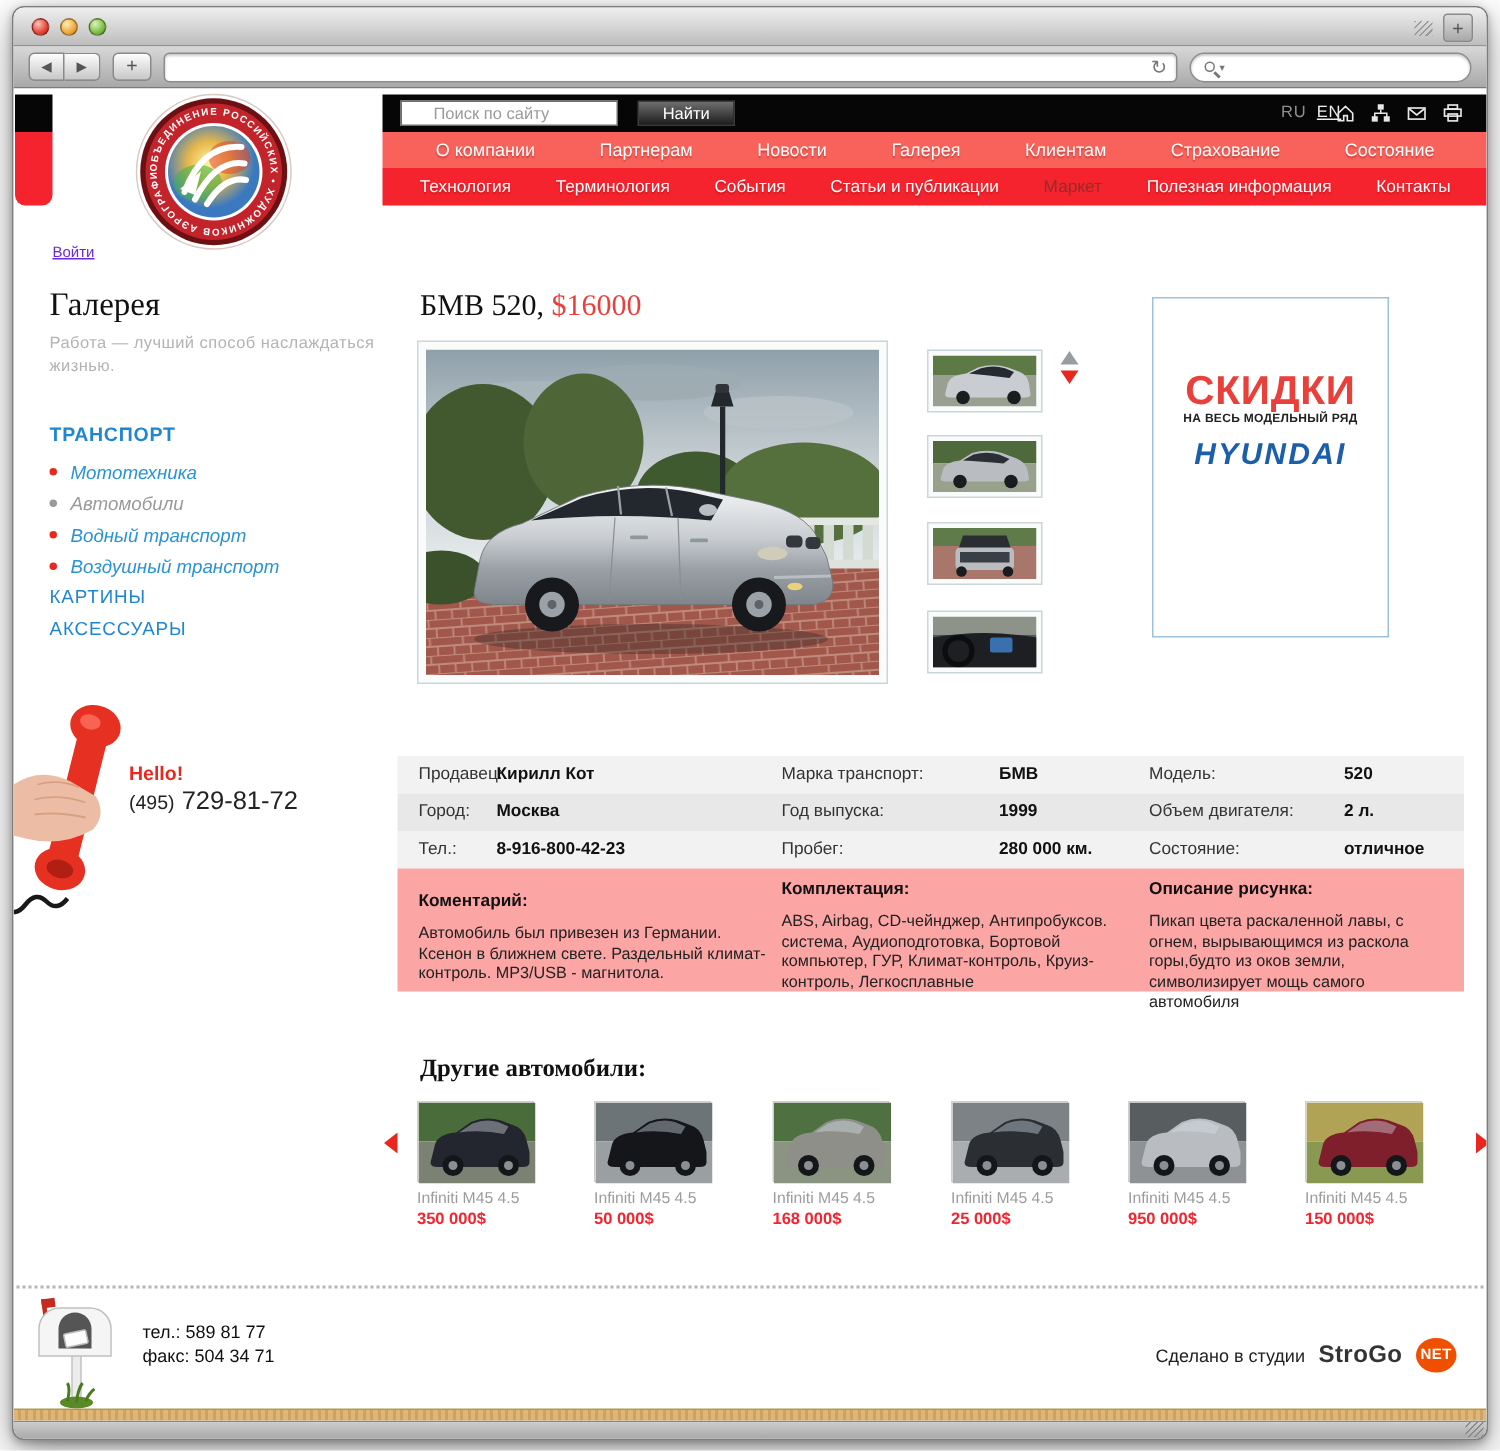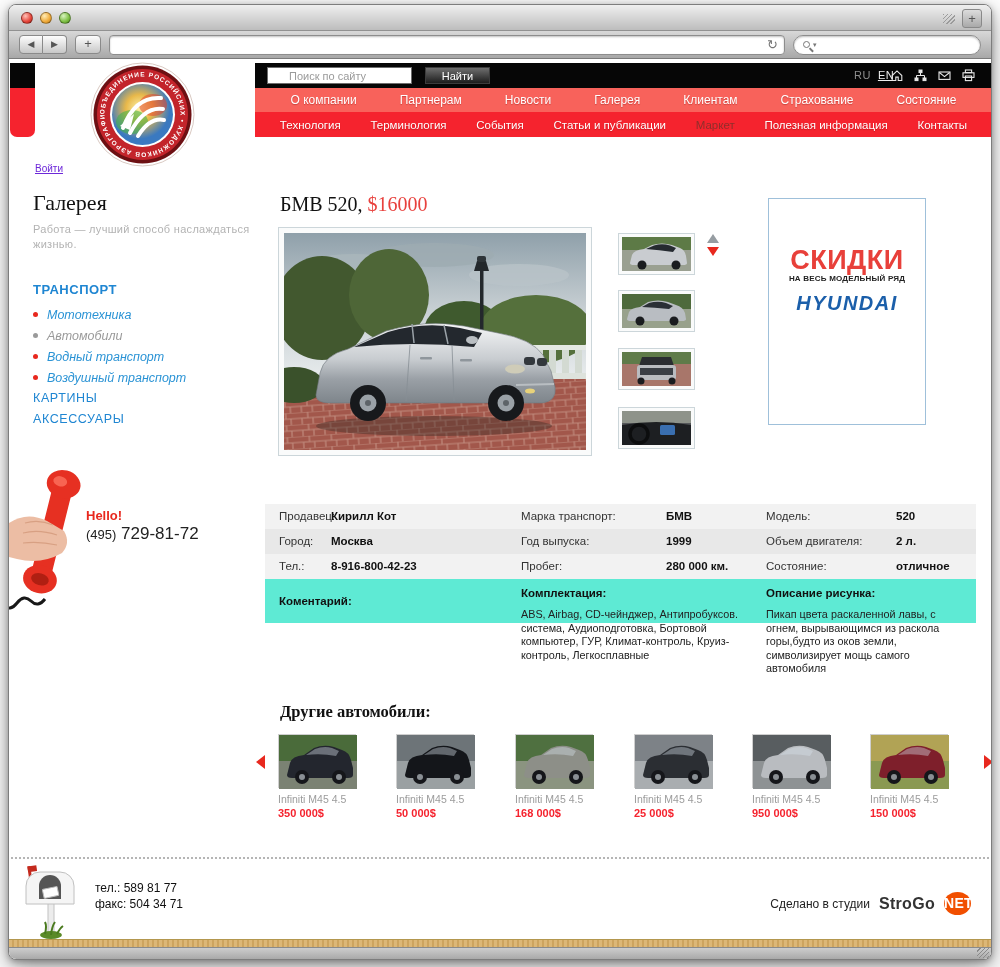--- a/index.html
+++ b/index.html
@@ -102,21 +102,21 @@
   .banner .l1{color:#e8403a;font-weight:bold;font-size:27px;letter-spacing:.5px;line-height:26px}
   .banner .l2{color:#222;font-weight:bold;font-size:8px;letter-spacing:.2px;margin-top:1px}
   .banner .l3{color:#1b5faa;font-weight:bold;font-style:italic;font-size:20px;letter-spacing:1.5px;margin-top:9px}
 
   .details{left:256px;top:445px;width:711px}
   .drow{position:relative;height:25px}
   .drow.odd{background:#f2f2f2}.drow.even{background:#e8e8e8}
   .drow span{position:absolute;top:6px;font-size:11.5px;white-space:nowrap}
   .dl{color:#333}.dv{font-weight:bold;color:#111}
   .p-l1{left:14px}.p-v1{left:66px}.p-l2{left:256px}.p-v2{left:401px}.p-l3{left:501px}.p-v3{left:631px}
-  .dblocks{position:relative;background:#5eead4;padding:8px 0 24px}
+  .dblocks{position:relative;background:#fca5a5;padding:8px 0 12px}
   .dblock{position:absolute;top:8px}
   .dblock .bt{font-weight:bold;font-size:11.5px;color:#111}
   .dblock .btx{font-size:10.8px;line-height:13.5px;color:#222;margin-top:9px}
   .b1{left:14px;width:232px;position:relative;display:block}
   .b2{left:256px;width:234px}.b3{left:501px;width:196px}
 
   .otherhead{left:271px;top:643px;font-family:"Liberation Serif",serif;font-weight:bold;font-size:16.5px;color:#111}
   .card{top:675px;width:88px}
   .card-thumb{width:78px;height:54px;border:1px solid #cfcfcf}
   .card-thumb svg{display:block}
@@ -125,21 +125,21 @@
   .carouselarr{width:0;height:0;border-top:7px solid transparent;border-bottom:7px solid transparent}
   .caprev{left:247px;top:696px;border-right:9px solid #e8281e}
   .canext{left:975px;top:696px;border-left:9px solid #e8281e}
 
   .divider{left:2px;top:798px;width:978px;border-top:2px dotted #b5b5b5}
   .mailbox{left:8px;top:803px;width:68px;height:78px}
   .addr{left:86px;top:822px;font-size:12px;line-height:15.5px;color:#111}
   .credit{top:833px;right:20px;display:flex;align-items:center;gap:9px}
   .credit .c1{font-size:12px;color:#222}
   .credit .c2{font-size:16px;font-weight:bold;color:#333;letter-spacing:.3px}
-  .netball{width:27px;height:23px;border-radius:50%;background:#f14f00;color:#fff;font-size:14px;font-weight:bold;
+  .netball{width:27px;height:23px;border-radius:50%;background:#f14f00;color:#fff;font-size:10px;font-weight:bold;
     text-align:center;line-height:23px;letter-spacing:.3px}
   .woodstrip{left:0;top:880px;width:100%;height:10px;border-top:1px solid #b3974e;
     background:repeating-linear-gradient(90deg,#dcb777 0 3px,#cda45f 3px 5px)}
 </style>
 </head>
 <body>
 
 <svg width="0" height="0" style="position:absolute">
   <defs>
     <g id="carShape">
@@ -446,20 +446,21 @@
         <span class="dl p-l1">Тел.:</span>
           <span class="dv p-v1">8-916-800-42-23</span>
         <span class="dl p-l2">Пробег:</span>
           <span class="dv p-v2">280 000 км.</span>
         <span class="dl p-l3">Состояние:</span>
           <span class="dv p-v3">отличное</span>
       </div>
       <div class="dblocks">
         <div class="dblock b1" style="position:relative;left:14px">
           <div class="bt">Коментарий:</div>
+            <div class="btx">Автомобиль был привезен из Германии. Ксенон в ближнем свете. Раздельный климат-контроль. MP3/USB - магнитола.</div>
         </div>
         <div class="dblock b3">
           <div class="bt">Описание рисунка:</div>
             <div class="btx">Пикап цвета раскаленной лавы, с огнем, вырывающимся из раскола горы,будто из оков земли, символизирует мощь самого автомобиля</div>
         </div>
         <div class="dblock b2">
           <div class="bt">Комплектация:</div>
             <div class="btx">ABS, Airbag, CD-чейнджер, Антипробуксов. система, Аудиоподготовка, Бортовой компьютер, ГУР, Климат-контроль, Круиз-контроль, Легкосплавные</div>
         </div>
       </div>

